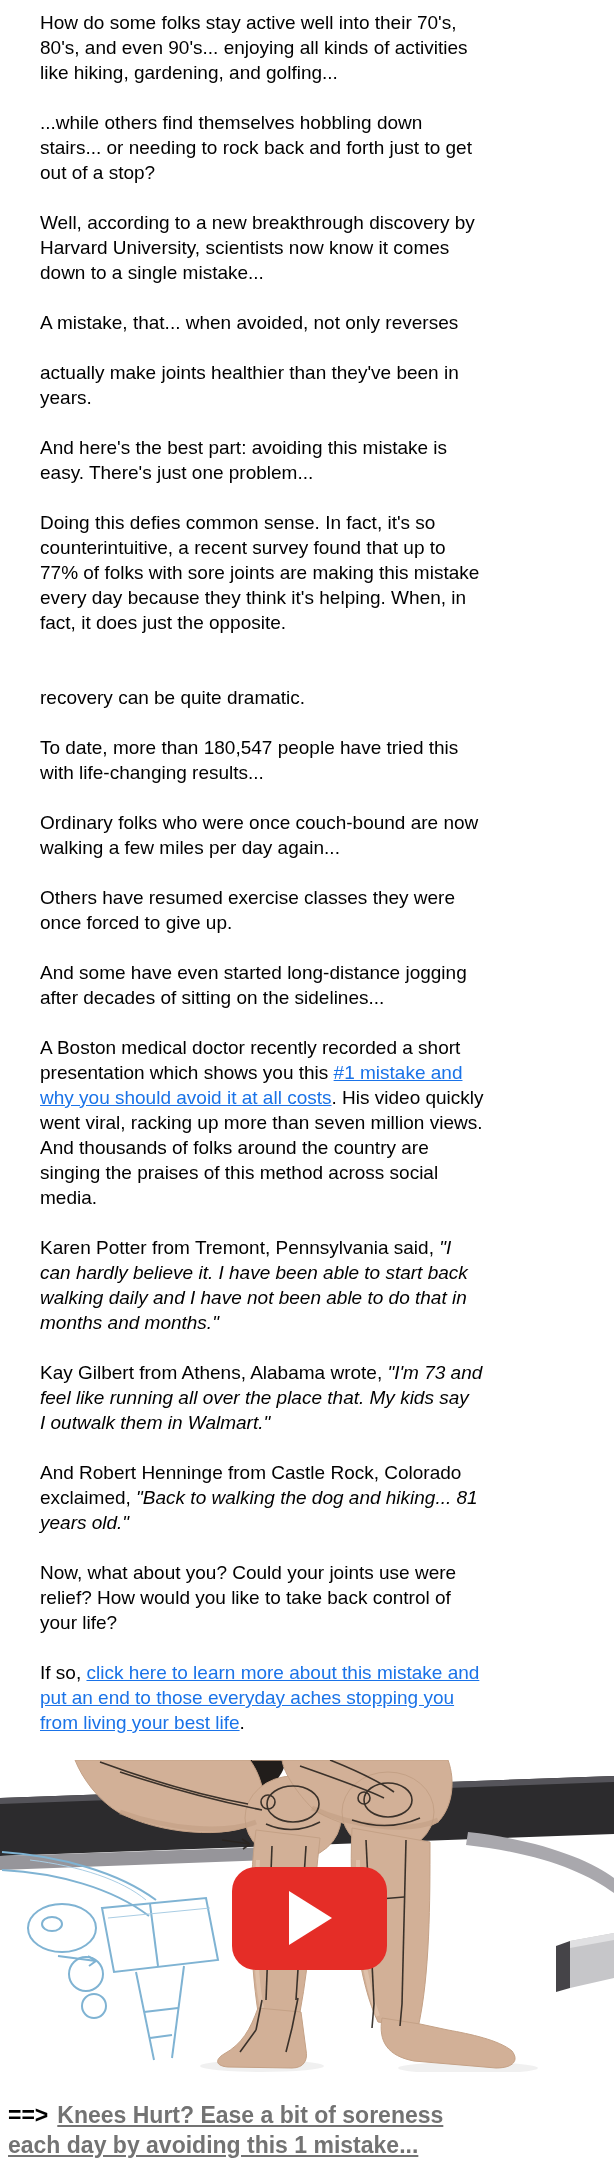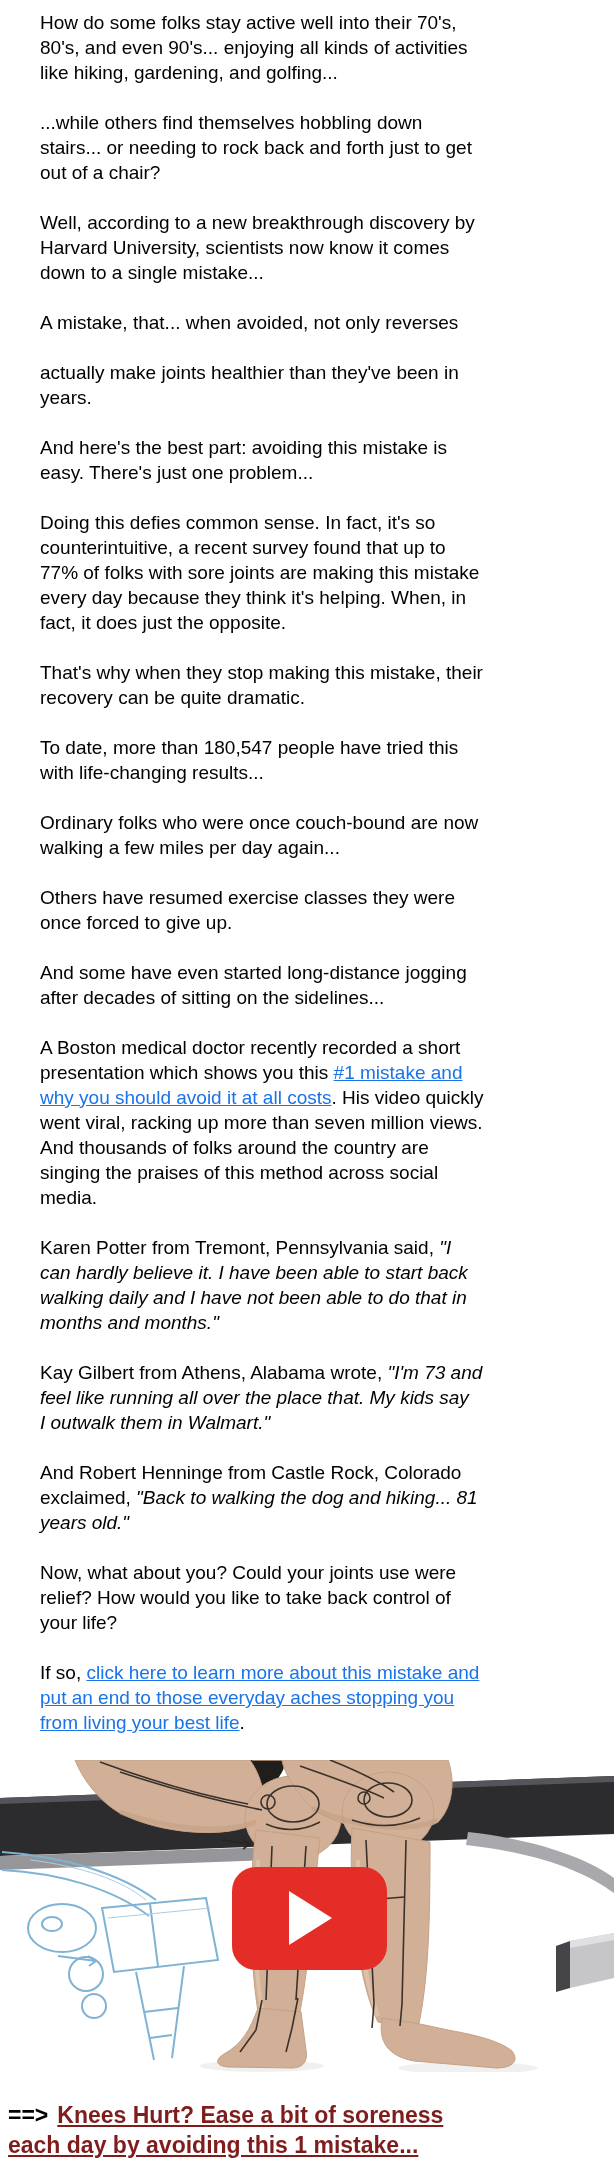--- a/index.html
+++ b/index.html
@@ -25,34 +25,34 @@
     position:absolute;left:57px;top:24px;width:0;height:0;
     border-top:27.5px solid transparent;
     border-bottom:27.5px solid transparent;
     border-left:43px solid #ffffff;
   }
   .cta{
     margin:28px 0 0 8px;
     font-size:23px;line-height:30px;font-weight:bold;
   }
   .cta-arrow{color:#000000;margin-right:9px;}
-  a.cta-link{color:#7f1d1d;text-decoration:underline;cursor:pointer;}
+  a.cta-link{color:#737373;text-decoration:underline;cursor:pointer;}
 </style>
 </head>
 <body>
 
 <div class="content">
   <div id="article">
       <p class="para"><span>How do some folks stay active well into their 70's,</span><br><span>80's, and even 90's... enjoying all kinds of activities</span><br><span>like hiking, gardening, and golfing...</span></p>
-      <p class="para"><span>...while others find themselves hobbling down</span><br><span>stairs... or needing to rock back and forth just to get</span><br><span>out of a chair?</span></p>
+      <p class="para"><span>...while others find themselves hobbling down</span><br><span>stairs... or needing to rock back and forth just to get</span><br><span>out of a stop?</span></p>
       <p class="para"><span>Well, according to a new breakthrough discovery by</span><br><span>Harvard University, scientists now know it comes</span><br><span>down to a single mistake...</span></p>
       <p class="para"><span>A mistake, that... when avoided, not only reverses</span><br><br><span>actually make joints healthier than they've been in</span><br><span>years.</span></p>
       <p class="para"><span>And here's the best part: avoiding this mistake is</span><br><span>easy. There's just one problem...</span></p>
       <p class="para"><span>Doing this defies common sense. In fact, it's so</span><br><span>counterintuitive, a recent survey found that up to</span><br><span>77% of folks with sore joints are making this mistake</span><br><span>every day because they think it's helping. When, in</span><br><span>fact, it does just the opposite.</span></p>
-      <p class="para"><span>That's why when they stop making this mistake, their</span><br><span>recovery can be quite dramatic.</span></p>
+      <p class="para"><br><span>recovery can be quite dramatic.</span></p>
       <p class="para"><span>To date, more than 180,547 people have tried this</span><br><span>with life-changing results...</span></p>
       <p class="para"><span>Ordinary folks who were once couch-bound are now</span><br><span>walking a few miles per day again...</span></p>
       <p class="para"><span>Others have resumed exercise classes they were</span><br><span>once forced to give up.</span></p>
       <p class="para"><span>And some have even started long-distance jogging</span><br><span>after decades of sitting on the sidelines...</span></p>
       <p class="para"><span>A Boston medical doctor recently recorded a short</span><br><span>presentation which shows you this </span><a href="#" class="body-link">#1 mistake and</a><br><a href="#" class="body-link">why you should avoid it at all costs</a><span>. His video quickly</span><br><span>went viral, racking up more than seven million views.</span><br><span>And thousands of folks around the country are</span><br><span>singing the praises of this method across social</span><br><span>media.</span></p>
       <p class="para"><span>Karen Potter from Tremont, Pennsylvania said, </span><span class="q">"I</span><br><span class="q">can hardly believe it. I have been able to start back</span><br><span class="q">walking daily and I have not been able to do that in</span><br><span class="q">months and months."</span></p>
       <p class="para"><span>Kay Gilbert from Athens, Alabama wrote, </span><span class="q">"I'm 73 and</span><br><span class="q">feel like running all over the place that. My kids say</span><br><span class="q">I outwalk them in Walmart."</span></p>
       <p class="para"><span>And Robert Henninge from Castle Rock, Colorado</span><br><span>exclaimed, </span><span class="q">"Back to walking the dog and hiking... 81</span><br><span class="q">years old."</span></p>
       <p class="para"><span>Now, what about you? Could your joints use were</span><br><span>relief? How would you like to take back control of</span><br><span>your life?</span></p>
       <p class="para"><span>If so, </span><a href="#" class="body-link">click here to learn more about this mistake and</a><br><a href="#" class="body-link">put an end to those everyday aches stopping you</a><br><a href="#" class="body-link">from living your best life</a><span>.</span></p>

